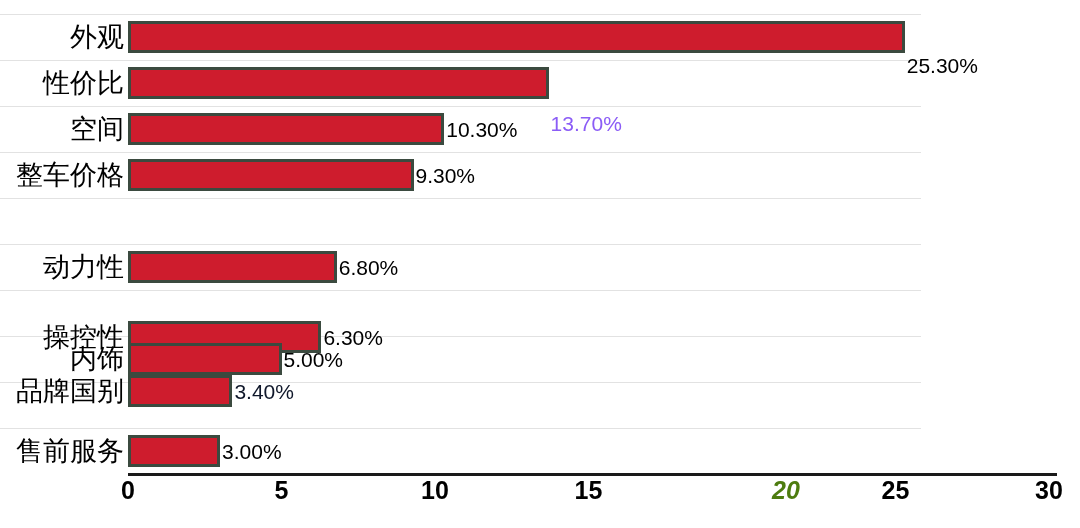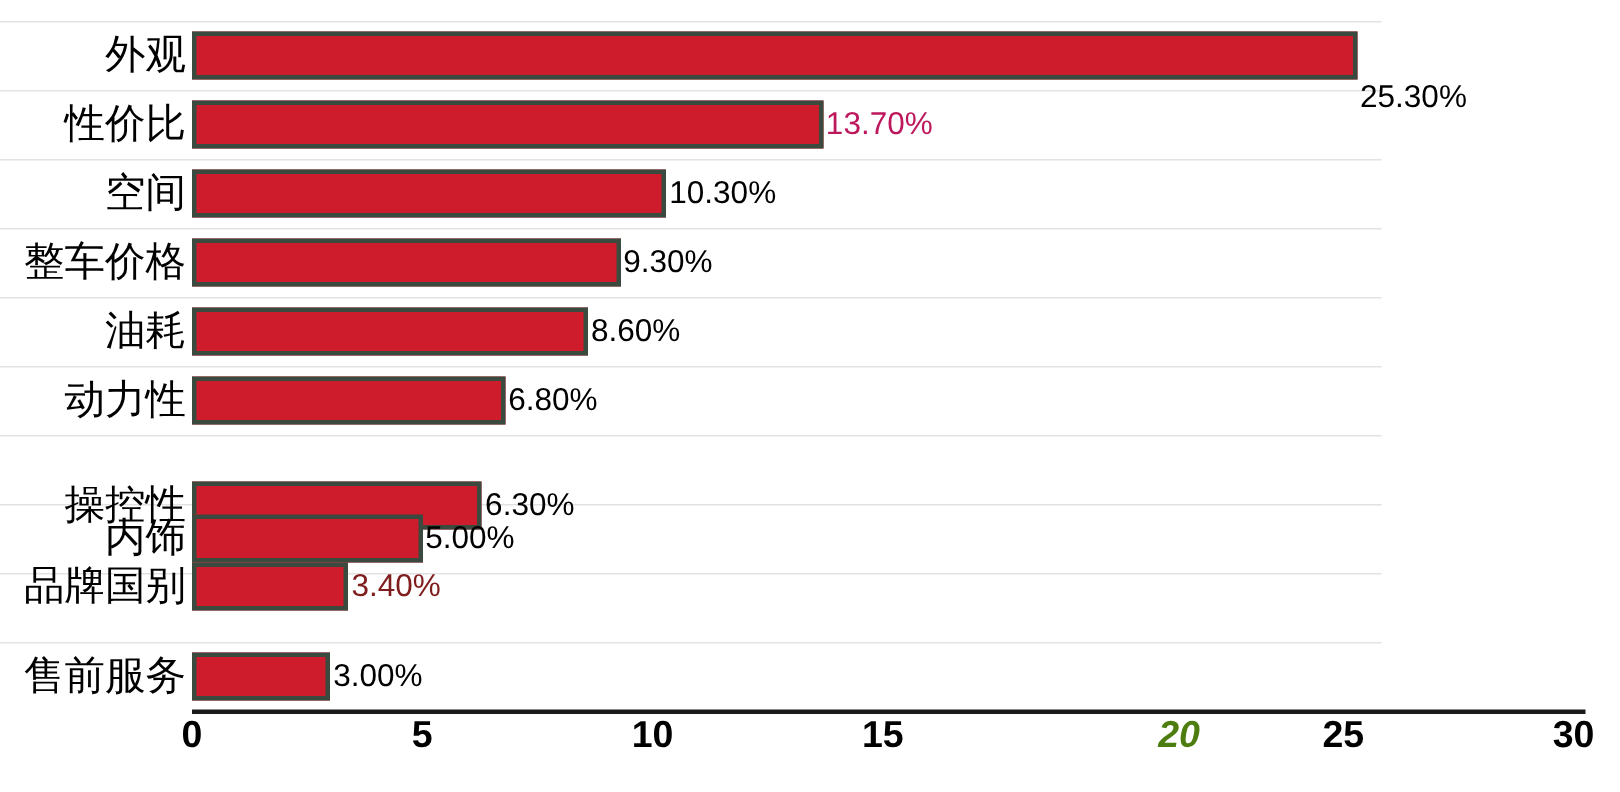--- a/index.html
+++ b/index.html
@@ -129,56 +129,51 @@
 
   <div class="bands">
       <div class="band" style="top: 14px;">
         <div class="cat-label" style="color: rgb(0, 0, 0);">外观</div>
         <div class="bar" style="width: 776.71px; background: rgb(206, 28, 45); border-color: rgb(59, 74, 63);"></div>
         <div class="bar-value" style="left: 906.71px; color: rgb(0, 0, 0); margin-top: 28px;">25.30%</div>
       </div>
       <div class="band" style="top: 60px;">
         <div class="cat-label" style="color: rgb(0, 0, 0);">性价比</div>
         <div class="bar" style="width: 420.59px; background: rgb(206, 28, 45); border-color: rgb(59, 74, 63);"></div>
-        <div class="bar-value" style="left: 550.59px; color: #be185d;">13.70%</div>
+        <div class="bar-value" style="left: 550.59px; color: #8b5cf6; margin-top: 40px;">13.70%</div>
       </div>
       <div class="band" style="top: 106px;">
         <div class="cat-label" style="color: rgb(0, 0, 0);">空间</div>
         <div class="bar" style="width: 316.21px; background: rgb(206, 28, 45); border-color: rgb(59, 74, 63);"></div>
         <div class="bar-value" style="left: 446.21px; color: rgb(0, 0, 0);">10.30%</div>
       </div>
       <div class="band" style="top: 152px;">
         <div class="cat-label" style="color: rgb(0, 0, 0);">整车价格</div>
         <div class="bar" style="width: 285.51px; background: rgb(206, 28, 45); border-color: rgb(59, 74, 63);"></div>
         <div class="bar-value" style="left: 415.51px; color: rgb(0, 0, 0);">9.30%</div>
-      </div>
-      <div class="band" style="top: 198px;">
-        <div class="cat-label" style="color: rgb(0, 0, 0);">油耗</div>
-        <div class="bar" style="width: 264.02px; background: rgb(206, 28, 45); border-color: rgb(59, 74, 63);"></div>
-        <div class="bar-value" style="left: 394.02px; color: rgb(0, 0, 0);">8.60%</div>
       </div>
       <div class="band" style="top: 244px;">
         <div class="cat-label" style="color: rgb(0, 0, 0);">动力性</div>
         <div class="bar" style="width: 208.76px; background: rgb(206, 28, 45); border-color: rgb(59, 74, 63);"></div>
         <div class="bar-value" style="left: 338.76px; color: rgb(0, 0, 0);">6.80%</div>
       </div>
       <div class="band" style="top: 290px; margin-top: 24px;">
         <div class="cat-label" style="color: rgb(0, 0, 0);">操控性</div>
         <div class="bar" style="width: 193.41px; background: rgb(206, 28, 45); border-color: rgb(59, 74, 63);"></div>
         <div class="bar-value" style="left: 323.41px; color: rgb(0, 0, 0);">6.30%</div>
       </div>
       <div class="band" style="top: 336px;">
         <div class="cat-label" style="color: rgb(0, 0, 0);">内饰</div>
         <div class="bar" style="width: 153.5px; background: rgb(206, 28, 45); border-color: rgb(59, 74, 63);"></div>
         <div class="bar-value" style="left: 283.5px; color: rgb(0, 0, 0);">5.00%</div>
       </div>
       <div class="band" style="top: 368px;">
         <div class="cat-label" style="color: rgb(0, 0, 0);">品牌国别</div>
         <div class="bar" style="width: 104.38px; background: rgb(206, 28, 45); border-color: rgb(59, 74, 63);"></div>
-        <div class="bar-value" style="left: 234.38px; color: #7f1d1d;">3.40%</div>
+        <div class="bar-value" style="left: 234.38px; color: #0f172a;">3.40%</div>
       </div>
       <div class="band" style="top: 428px;">
         <div class="cat-label" style="color: rgb(0, 0, 0);">售前服务</div>
         <div class="bar" style="width: 92.1px; background: rgb(206, 28, 45); border-color: rgb(59, 74, 63);"></div>
         <div class="bar-value" style="left: 222.1px; color: rgb(0, 0, 0);">3.00%</div>
       </div>
     </div>
 
   <div class="axis-line" style="background: rgb(26, 26, 26);"></div>
 

